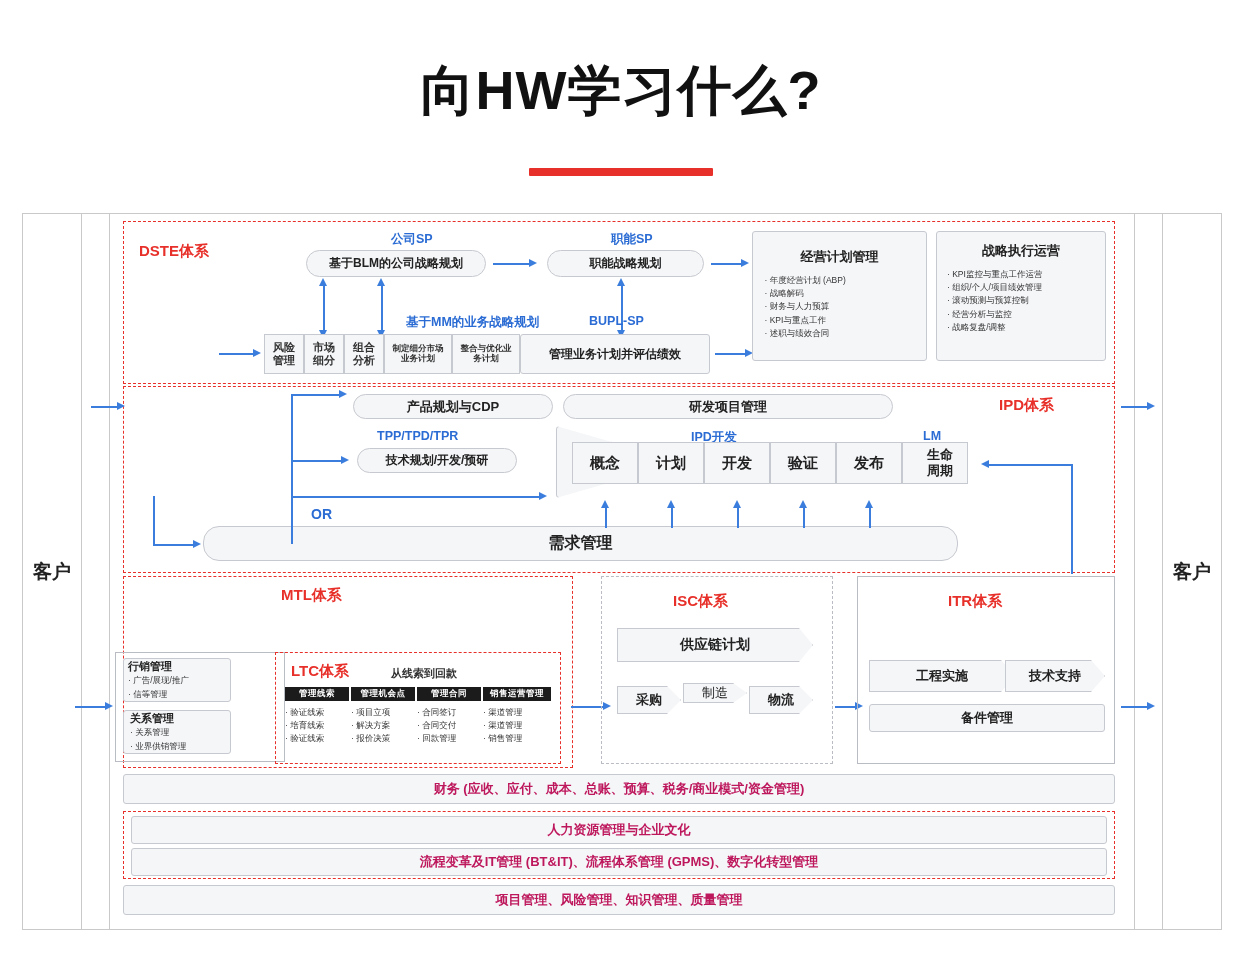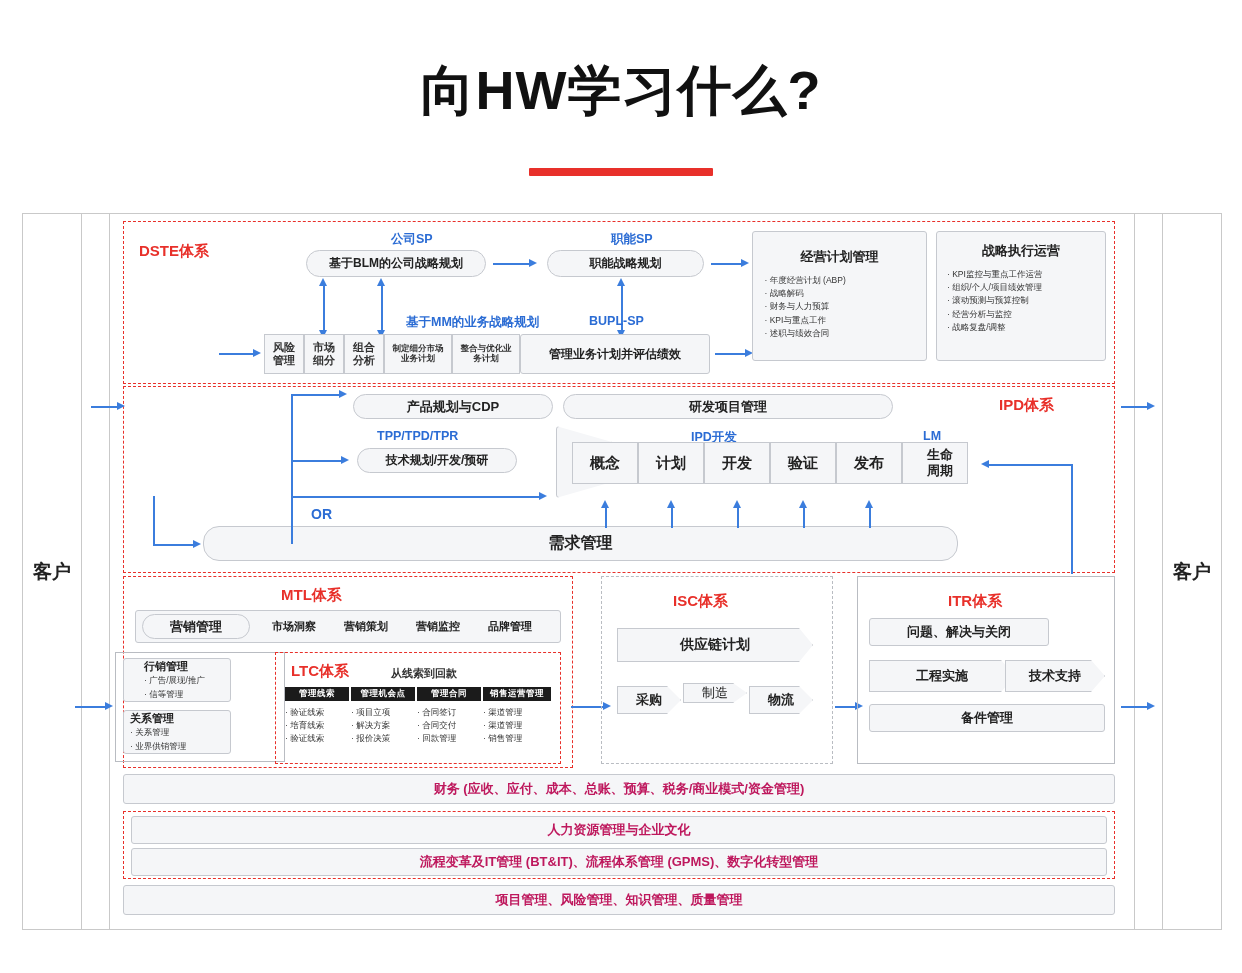--- a/index.html
+++ b/index.html
@@ -209,30 +209,23 @@
     <div class="ar v" style="left:846px;top:292px;height:22px;"></div>
     <div class="arrowhead ah-u" style="left:842px;top:286px;"></div>
 
     <div class="ar v" style="left:1048px;top:250px;height:110px;"></div>
     <div class="ar h" style="left:966px;top:250px;width:84px;"></div>
     <div class="arrowhead ah-l" style="left:958px;top:246px;"></div>
 
     <div class="dashed" style="left:100px;top:362px;width:450px;height:192px;"></div>
     <div class="sys-label" style="left:258px;top:372px;">MTL体系</div>
 
-    <div class="box" style="left:112px;top:396px;width:426px;height:33px;justify-content:flex-start;padding-left:0;">
-      <div class="box pill bold fs13" style="position:relative;left:6px;top:0;width:108px;height:25px;">营销管理</div>
-      <div class="fs11 bold" style="margin-left:28px;">市场洞察</div>
-      <div class="fs11 bold" style="margin-left:28px;">营销策划</div>
-      <div class="fs11 bold" style="margin-left:28px;">营销监控</div>
-      <div class="fs11 bold" style="margin-left:28px;">品牌管理</div>
-    </div>
 
     <div class="solidgray" style="left:92px;top:438px;width:170px;height:110px;"></div>
-    <div class="box" style="left:100px;top:444px;width:108px;height:44px;flex-direction:column;align-items:flex-start;padding:4px 20px;">
+    <div class="box" style="left:100px;top:444px;width:108px;height:44px;flex-direction:column;align-items:flex-start;padding:4px 4px;">
       <div class="bold fs11">行销管理</div>
       <div class="bullets">
         <div>广告/展现/推广</div>
         <div>信等管理</div>
       </div>
     </div>
     <div class="box" style="left:100px;top:496px;width:108px;height:44px;flex-direction:column;align-items:flex-start;padding:4px 6px;">
       <div class="bold fs11">关系管理</div>
       <div class="bullets">
         <div>关系管理</div>
@@ -282,21 +275,20 @@
     <div class="chev" style="left:594px;top:472px;width:64px;height:28px;font-weight:bold;">采购</div>
     <div class="chev" style="left:660px;top:469px;width:64px;height:20px;font-weight:normal;">制造</div>
     <div class="chev" style="left:726px;top:472px;width:64px;height:28px;font-weight:bold;">物流</div>
 
     <div class="ar h" style="left:812px;top:492px;width:22px;"></div>
     <div class="arrowhead ah-r" style="left:832px;top:488px;"></div>
 
     <div class="solidgray" style="left:834px;top:362px;width:258px;height:188px;"></div>
     <div class="sys-label" style="left:925px;top:378px;">ITR体系</div>
 
-    <div class="box fs13 bold" style="left:846px;top:404px;width:180px;height:28px;">问题、解决与关闭</div>
     <div class="chev" style="left:846px;top:446px;width:146px;height:32px;font-weight:bold;font-size:13px;font-family:Liberation Serif, serif;">工程实施</div>
     <div class="chev" style="left:982px;top:446px;width:100px;height:32px;font-weight:bold;font-size:13px;">技术支持</div>
     <div class="box fs13 bold" style="left:846px;top:490px;width:236px;height:28px;">备件管理</div>
 
     <div class="ar h" style="left:1098px;top:492px;width:28px;"></div>
     <div class="arrowhead ah-r" style="left:1124px;top:488px;"></div>
 
     <div class="wide" style="left:100px;top:560px;width:992px;height:30px;">财务 (应收、应付、成本、总账、预算、税务/商业模式/资金管理)</div>
 
     <div class="dashed" style="left:100px;top:597px;width:992px;height:68px;"></div>

